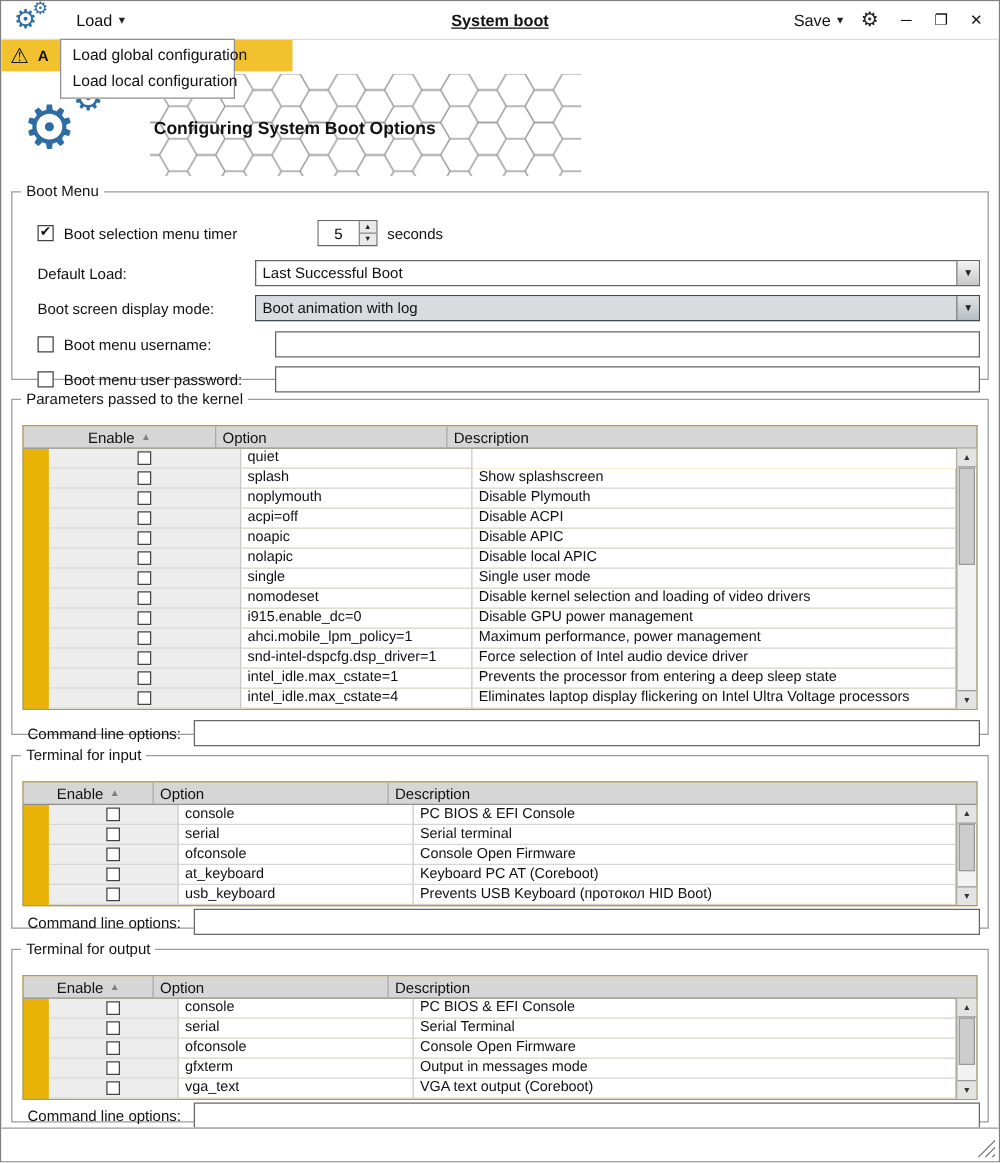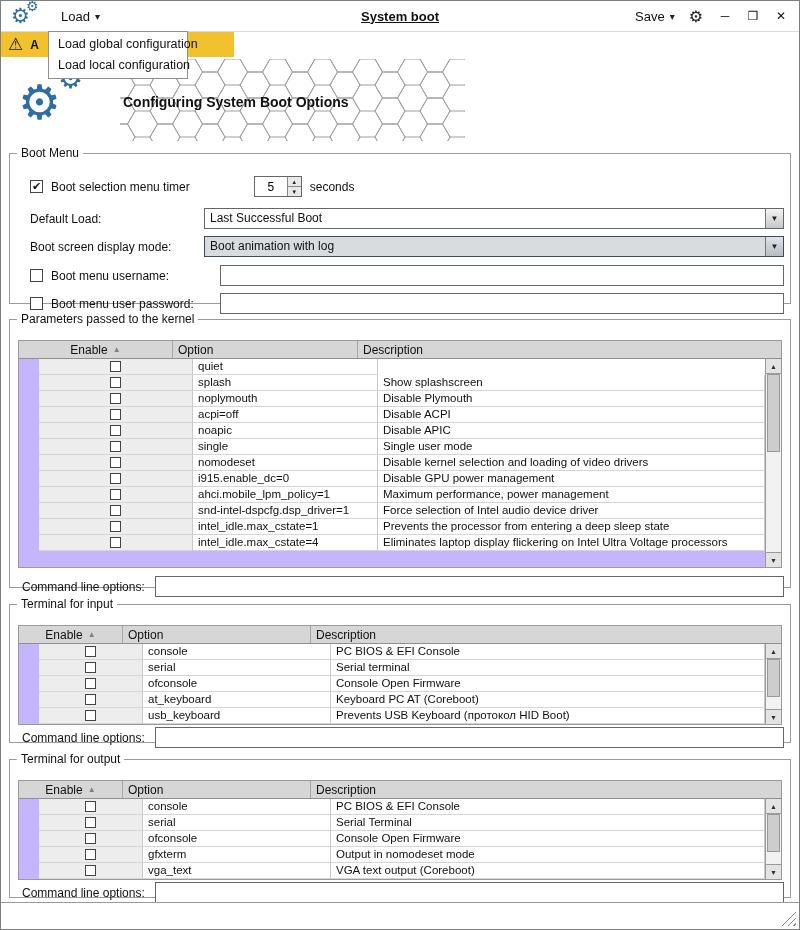--- a/index.html
+++ b/index.html
@@ -59,21 +59,21 @@
   .combo { position:absolute; height:21px; border:1px solid #666; display:flex; background:#fff; }
   .combo-text { flex:1; padding:2px 5px; font-size:12px; white-space:nowrap; overflow:hidden; }
   .combo-btn { width:18px; border-left:1px solid #777; background:linear-gradient(#f4f4f4,#c7c7c7); display:flex; align-items:center; justify-content:center; font-size:8px; color:#222; }
   .combo.focused { border-color:#3c4b57; background:#d8dcdf; }
   .combo.focused .combo-text { background:#d8dcdf; }
   .combo.focused .combo-btn { background:linear-gradient(#e0e3e5,#b6bcc0); }
 
   .ti { position:absolute; height:21px; border:1px solid #666; background:#fff; font:inherit; padding:0 4px; outline:none; }
 
   
-  .datatable { position:absolute; left:8px; right:8px; border:1px solid #9a9a9a; background:#c4b5fd; }
+  .datatable { position:absolute; left:8px; right:8px; border:1px solid #9a9a9a; background:#eab308; }
   .thead { display:grid; height:18px; background:#d6d6d6; border-bottom:1px solid #8f8f8f; }
   .th { display:flex; align-items:center; padding:0 5px; border-right:1px solid #a8a8a8; font-size:12px; overflow:hidden; white-space:nowrap; }
   .th:last-child { border-right:0; }
   .th.center { justify-content:center; gap:5px; }
   .sort-icon { font-size:8px; color:#808080; }
   .tbl-body { display:flex;padding-left:20px; }
   .rows { flex:1; overflow:hidden; }
   .tr { display:grid; height:16px; background:#fff; }
   .td { border-right:1px solid #c9c9c9; border-bottom:1px solid #d6d6d6; font-size:11.5px; line-height:15px; padding:0 5px; white-space:nowrap; overflow:hidden; }
   .c-enable { background:#ededed; display:flex; align-items:center; justify-content:center; padding:0; }
@@ -253,20 +253,27 @@
               <div class="td c-enable">
                 <span class="cb small"></span>
               </div>
               <div class="td c-option">noapic</div>
               <div class="td c-desc">Disable APIC</div>
             </div>
             <div class="tr">
               <div class="td c-enable">
                 <span class="cb small"></span>
               </div>
+              <div class="td c-option">nolapic</div>
+              <div class="td c-desc">Disable local APIC</div>
+            </div>
+            <div class="tr">
+              <div class="td c-enable">
+                <span class="cb small"></span>
+              </div>
               <div class="td c-option">single</div>
               <div class="td c-desc">Single user mode</div>
             </div>
             <div class="tr">
               <div class="td c-enable">
                 <span class="cb small"></span>
               </div>
               <div class="td c-option">nomodeset</div>
               <div class="td c-desc">Disable kernel selection and loading of video drivers</div>
             </div>
@@ -417,21 +424,21 @@
                 <span class="cb small"></span>
               </div>
               <div class="td c-option">ofconsole</div>
               <div class="td c-desc">Console Open Firmware</div>
             </div>
             <div class="tr">
               <div class="td c-enable">
                 <span class="cb small"></span>
               </div>
               <div class="td c-option">gfxterm</div>
-              <div class="td c-desc">Output in nomodeset mode</div>
+              <div class="td c-desc">Output in messages mode</div>
             </div>
             <div class="tr">
               <div class="td c-enable">
                 <span class="cb small"></span>
               </div>
               <div class="td c-option">vga_text</div>
               <div class="td c-desc">VGA text output (Coreboot)</div>
             </div>
           </div>
         <div class="scrollbar">

